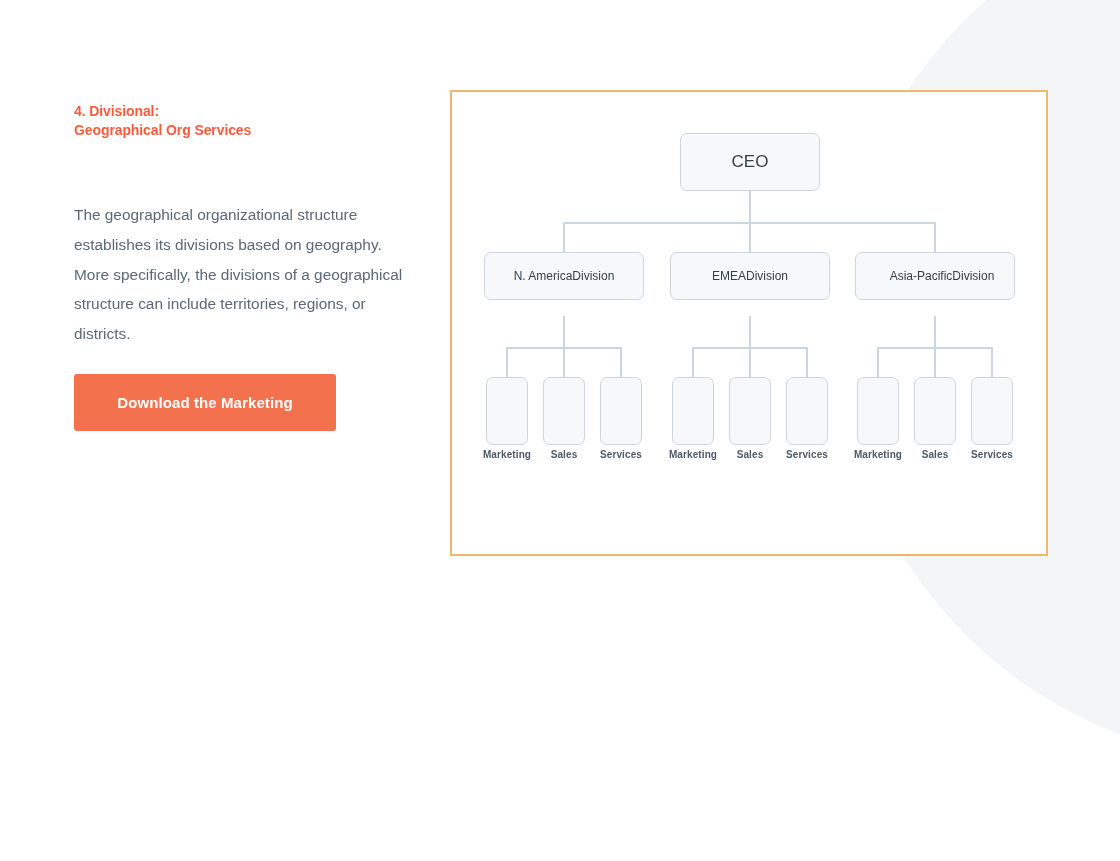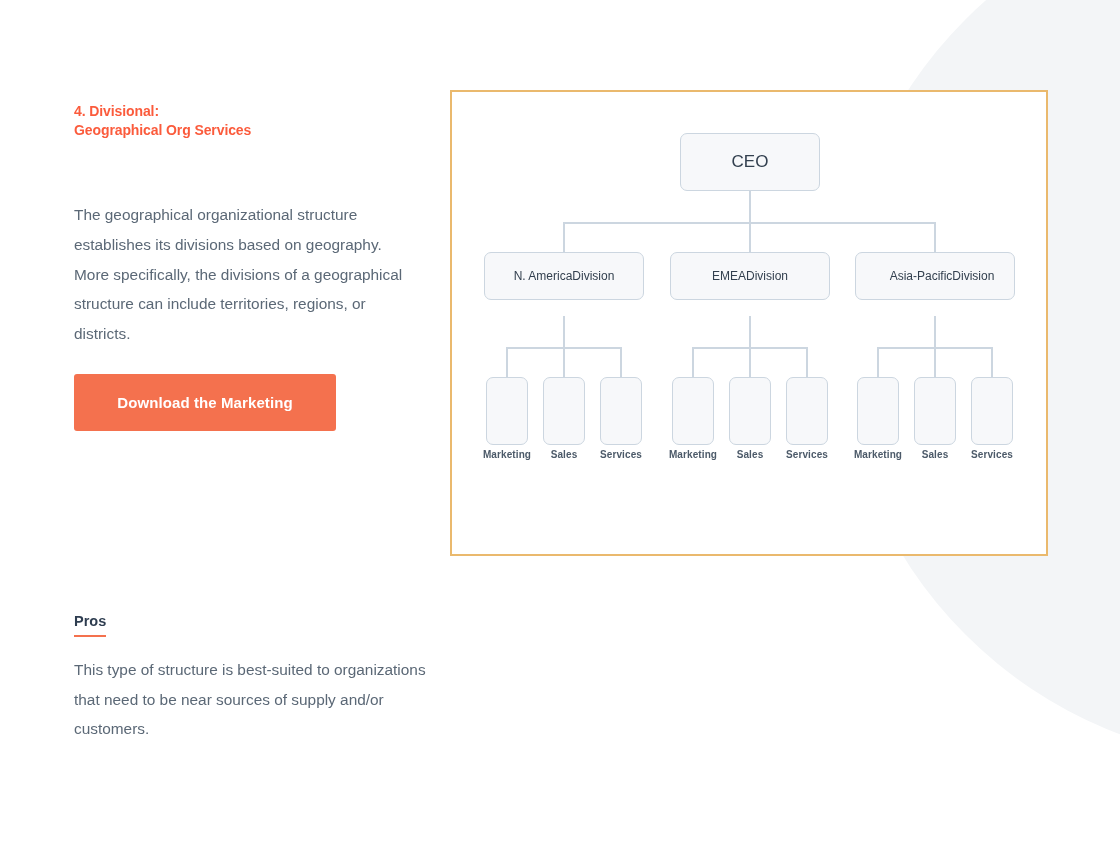--- a/index.html
+++ b/index.html
@@ -200,24 +200,20 @@
     <h2 class="headline">
       <span class="ln">4. Divisional:</span>
       <span class="ln">Geographical Org Services</span>
     </h2>
 
     <p class="intro">The geographical organizational structure establishes its divisions based on geography. More specifically, the divisions of a geographical structure can include territories, regions, or districts.</p>
 
     <button class="cta-button">Download the Marketing</button>
 
     <div class="proscons">
-      <div class="pc-col pros">
-        <div class="pc-title">Pros</div>
-        <div class="pc-body">This type of structure is best-suited to organizations that need to be near sources of supply and/or customers.</div>
-      </div>
     </div>
 
     <div class="diagram-card">
       <div class="diagram-body" id="org-body">
         <div class="node node-ceo">CEO</div>
       <div class="line v" style="left: 297.25px; top: 99px; height: 61px;"></div>
           <div class="line h" style="left: 112px; top: 130px; width: 371px;"></div>
           <div class="line v" style="left: 111.25px; top: 130px; height: 30px;"></div>
           <div class="node node-div d0" style="left: 32px;">
             <span style="display: block;">N. America</span>

